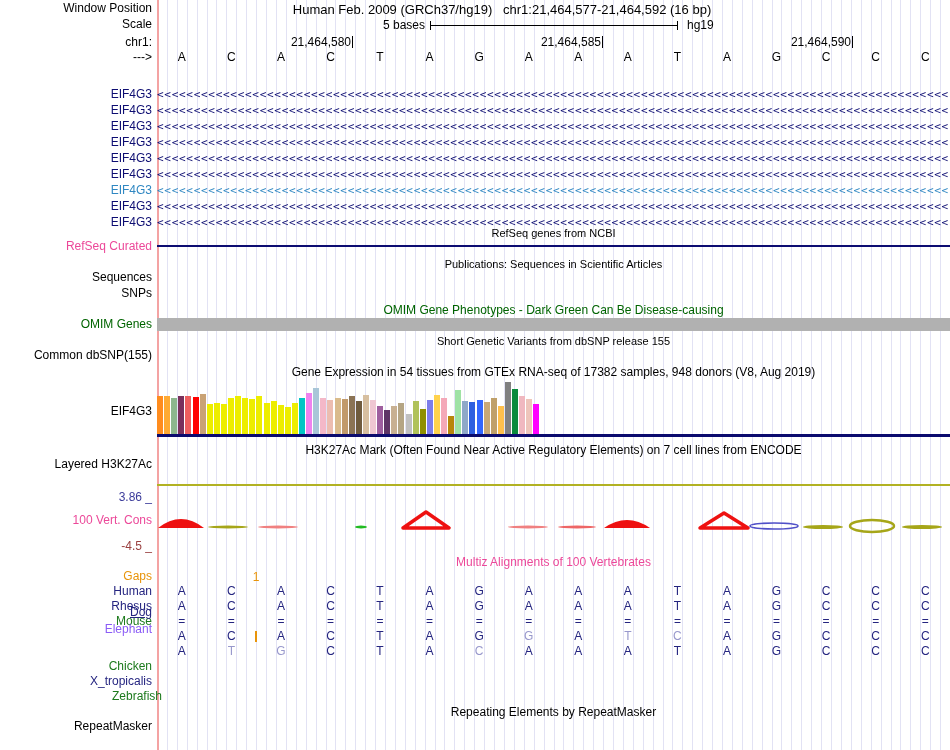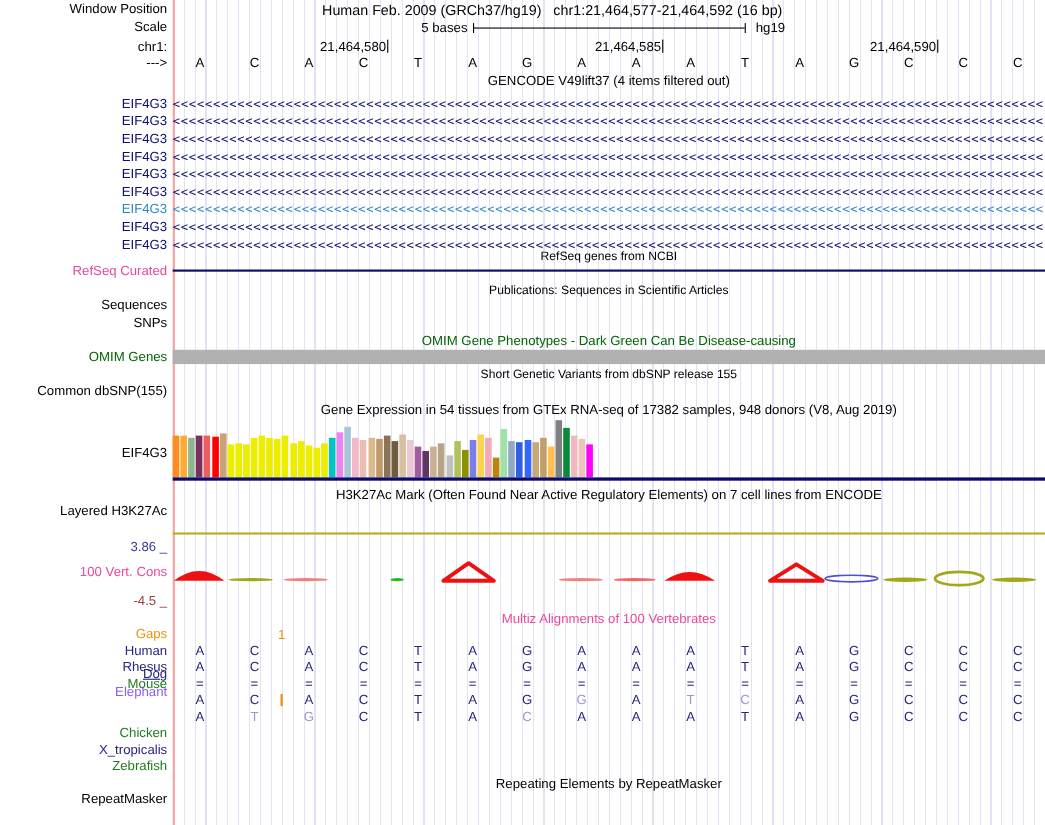--- a/index.html
+++ b/index.html
@@ -49,21 +49,20 @@
   <div class="scale-tick" style="left:430px"></div>
   <div class="scale-tick" style="left:677px"></div>
   <div class="abs" style="left:687px;top:18px">hg19</div>
 
   <div class="lbl" style="top:36px">chr1:</div>
   <div id="ruler"></div>
 
   <div class="lbl" style="top:51px">---&gt;</div>
   <div id="sequence-row"></div>
 
-  <div class="ctr" style="top:67px">GENCODE V49lift37 (4 items filtered out)</div>
   <div id="gencode-rows"></div>
 
   <div class="ctr small" style="top:227px">RefSeq genes from NCBI</div>
   <div class="lbl navy" style="top:240px">RefSeq Curated</div>
   <div class="hline" style="top:245px;height:2px;background:#0d0d72"></div>
 
   <div class="ctr small" style="top:258px">Publications: Sequences in Scientific Articles</div>
   <div class="lbl" style="top:271px">Sequences</div>
   <div class="lbl" style="top:287px">SNPs</div>
 
@@ -285,14 +284,14 @@
     <div class="align-letter" style="left: 578.281px; top: 645px; color: rgb(37, 37, 128);">A</div>
     <div class="align-letter" style="left: 627.844px; top: 645px; color: rgb(37, 37, 128);">A</div>
     <div class="align-letter" style="left: 677.406px; top: 645px; color: rgb(37, 37, 128);">T</div>
     <div class="align-letter" style="left: 726.969px; top: 645px; color: rgb(37, 37, 128);">A</div>
     <div class="align-letter" style="left: 776.531px; top: 645px; color: rgb(37, 37, 128);">G</div>
     <div class="align-letter" style="left: 826.094px; top: 645px; color: rgb(37, 37, 128);">C</div>
     <div class="align-letter" style="left: 875.656px; top: 645px; color: rgb(37, 37, 128);">C</div>
     <div class="align-letter" style="left: 925.219px; top: 645px; color: rgb(37, 37, 128);">C</div>
     <div class="lbl" style="top: 660px; color: rgb(29, 122, 29);">Chicken</div>
     <div class="lbl" style="top: 675px; color: rgb(37, 37, 128);">X_tropicalis</div>
-    <div class="lbl" style="top: 690px; color: rgb(29, 122, 29);">Zebrafish</div>
+    <div class="lbl" style="top: 690px; color: rgb(29, 122, 29); padding-left: 10px;">Zebrafish</div>
   </div>
 
 </body></html>

